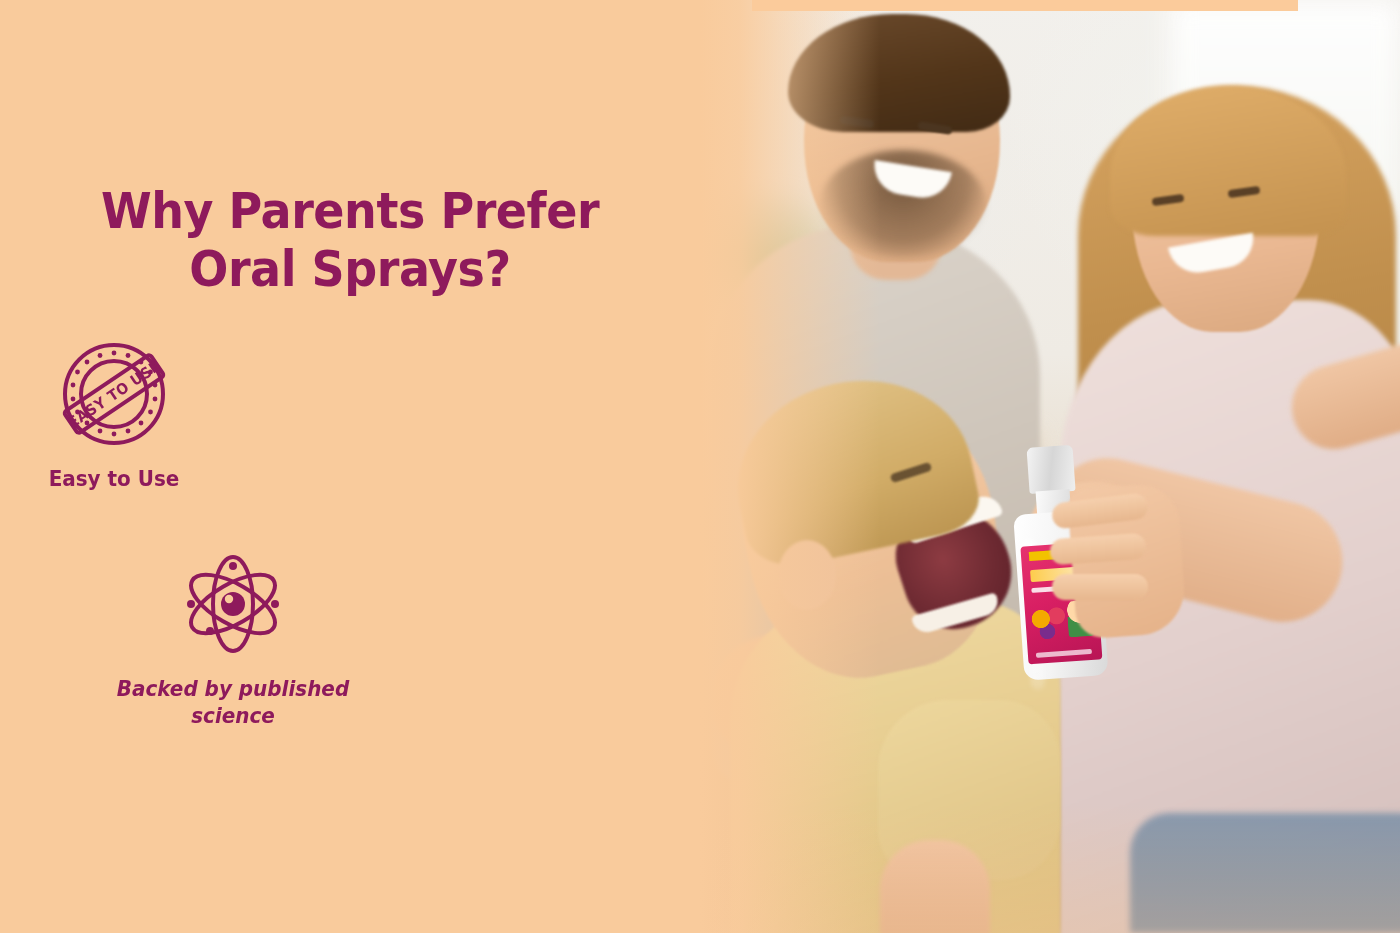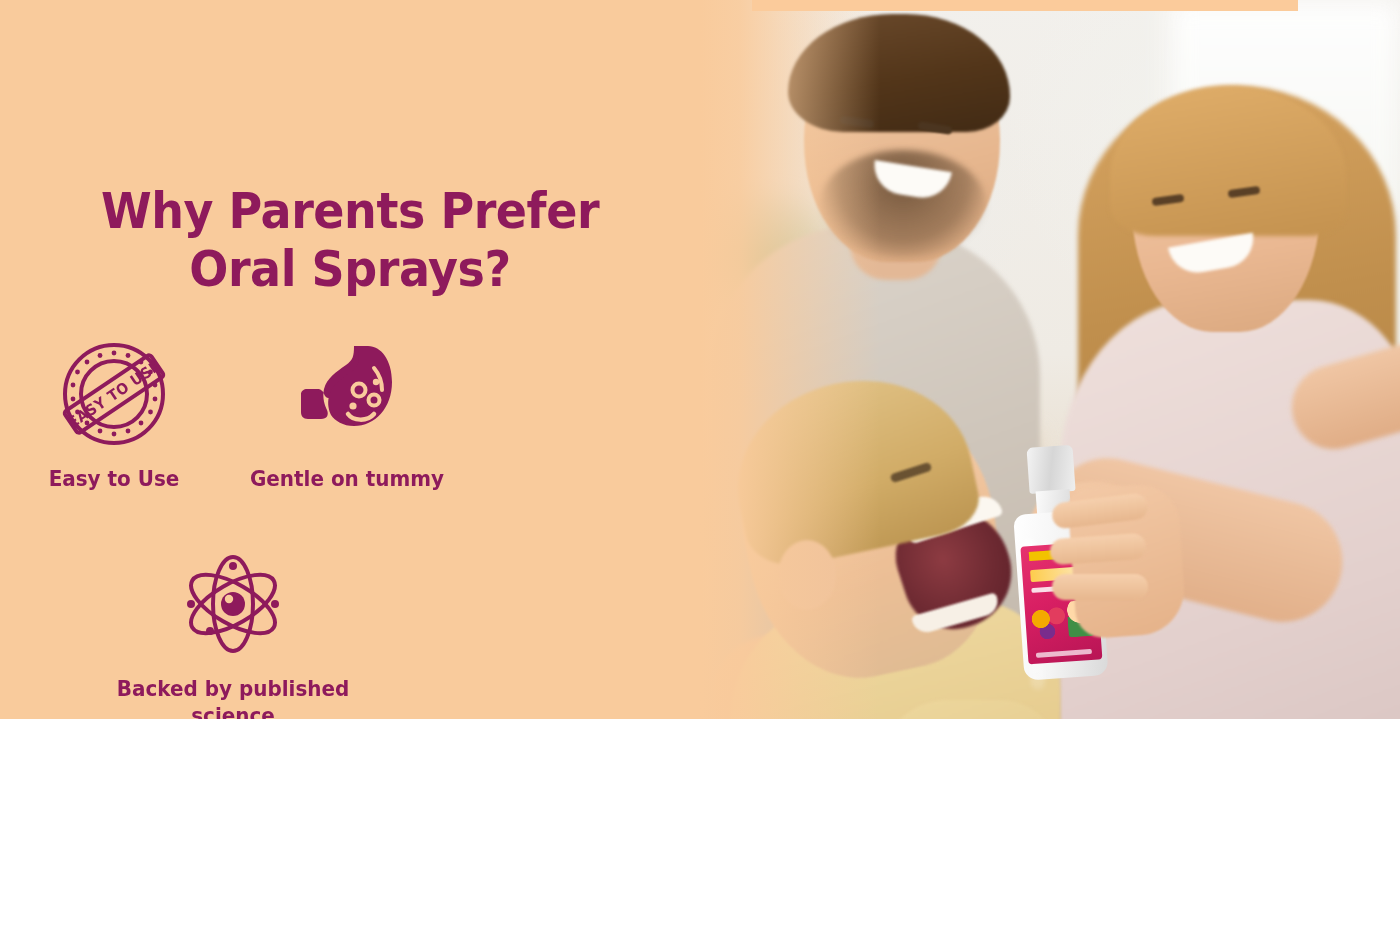--- a/index.html
+++ b/index.html
@@ -6,21 +6,21 @@
     margin: 0;
     padding: 0;
     background: #ffffff;
   }
   body {
     font-family: "Liberation Sans", sans-serif;
   }
   .banner {
     position: relative;
     width: 1400px;
-    height: 719px;
+    height: 933px;
     overflow: hidden;
     background: #f9cb9c;
   }
 
   
   .photo {
     position: absolute;
     top: 0;
     right: 0;
     width: 700px;
@@ -407,21 +407,21 @@
     transform-origin: 50% 50%;
   }
   .headline .l2 { display: block; }
 
   .features-row {
     position: absolute;
     display: flex;
     align-items: flex-start;
   }
   .row-1 { left: 0; top: 338px; width: 720px; }
-  .row-2 { left: 88px; top: 548px; width: 560px; }
+  .row-2 { left: 88px; top: 548px; width: 560px; font-style: italic; }
 
   .feature {
     text-align: center;
   }
   .f-icon {
     height: 112px;
     display: flex;
     align-items: center;
     justify-content: center;
   }
@@ -554,38 +554,20 @@
             <g transform="rotate(-34 60 56)">
               <rect x="8" y="43" width="104" height="26" rx="3" fill="none" stroke="#8E1A5C" stroke-width="4"></rect>
               <text x="60" y="61.5" text-anchor="middle" font-family="&quot;DejaVu Sans&quot;, sans-serif" font-size="15" font-weight="bold" fill="#8E1A5C" letter-spacing="0.5" transform="scale(0.93 1)" transform-origin="60 56">EASY TO USE</text>
             </g>
           </svg>
         </div>
         <div class="f-label">Easy to Use</div>
       </div>
 
 
-      <div class="feature f-3">
-        <div class="f-icon">
-          <svg width="112" height="112" viewBox="0 0 112 112" aria-hidden="true">
-            <path d="M63 8c0 10-1 14-8 19-10 7-19 13-22 24-2 9 1 17 3 21 2 5 0 9-6 9H17
-                     c-5 0-7-3-7-7V56c0-3 3-5 6-5h10c4 0 6 2 7 5 2 5 6 5 9 1 4-6 11-11 19-17
-                     9-7 14-15 14-32h-12z" fill="#8E1A5C"></path>
-            <path d="M63 8h14c13 0 24 14 24 36 0 26-17 44-38 44-11 0-19-5-23-11
-                     -2-4-4-11-2-19 3-11 12-17 22-24 7-5 8-9 8-19 0-3 0-5-5-7z" fill="#8E1A5C"></path>
-            <path d="M83 30c5 6 8 14 8 22" fill="none" stroke="#F9CB9C" stroke-width="4" stroke-linecap="round"></path>
-            <circle cx="68" cy="52" r="6.5" fill="none" stroke="#F9CB9C" stroke-width="4"></circle>
-            <circle cx="83" cy="62" r="5.5" fill="none" stroke="#F9CB9C" stroke-width="4"></circle>
-            <circle cx="62" cy="68" r="3.6" fill="#F9CB9C"></circle>
-            <circle cx="85" cy="44" r="3.2" fill="#F9CB9C"></circle>
-            <path d="M57 76c5 7 19 8 26 0" fill="none" stroke="#F9CB9C" stroke-width="4.5" stroke-linecap="round"></path>
-          </svg>
-        </div>
-        <div class="f-label">Gentle on tummy</div>
-      </div>
 
     </div>
 
     <div class="features-row row-2">
 
       <div class="feature f-4">
         <div class="f-icon">
           <svg width="112" height="112" viewBox="0 0 112 112" aria-hidden="true">
             <g fill="none" stroke="#8E1A5C" stroke-width="4">
               <ellipse cx="56" cy="56" rx="20" ry="47"></ellipse>

